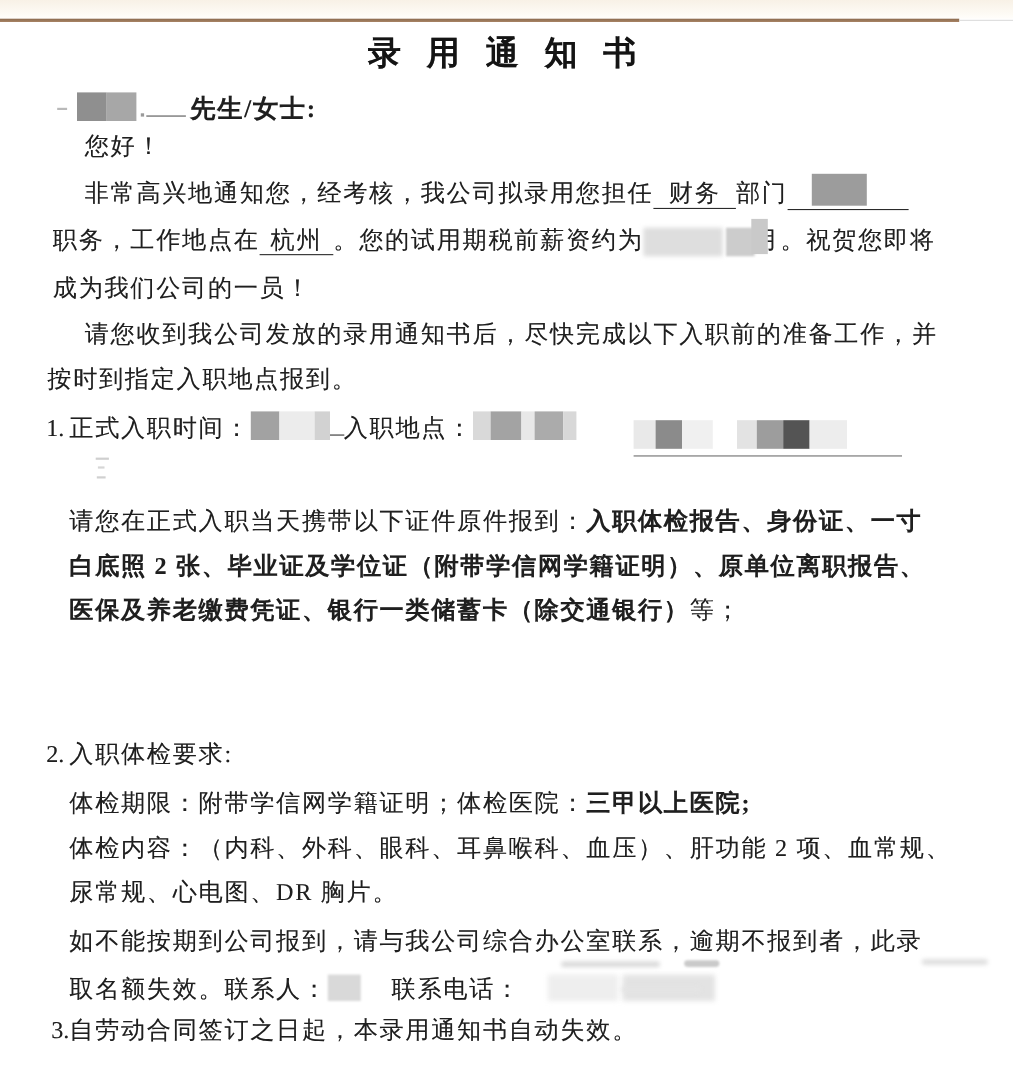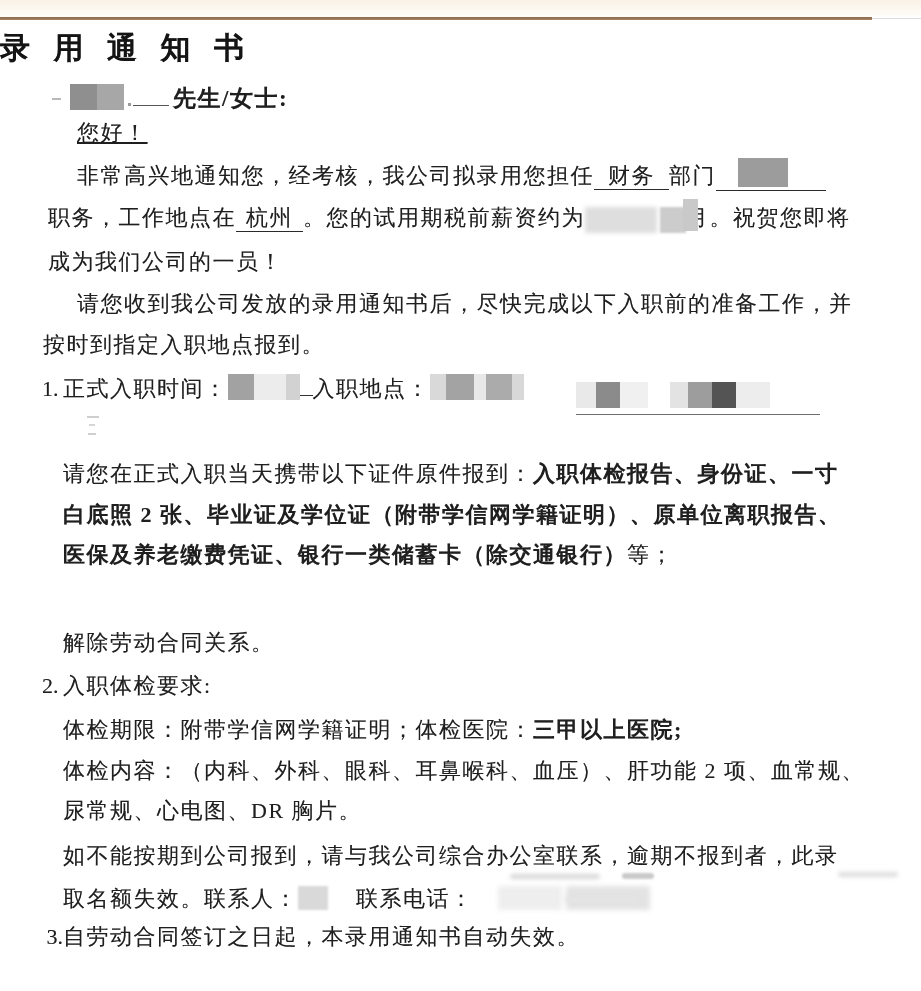--- a/index.html
+++ b/index.html
@@ -11,21 +11,21 @@
     color:#1f1f1f;
     overflow:hidden;
   }
   .top-band{position:absolute;left:0;top:0;width:921px;height:17px;
     background:linear-gradient(180deg,#f8f1e6 0%,#fdfaf4 70%,#fffefb 100%);}
   .top-line{position:absolute;left:0;top:17px;width:872px;height:3px;
     background:linear-gradient(180deg,#8a6a4e,#a98465);}
   .top-line-light{position:absolute;left:872px;top:18px;width:49px;height:1px;background:#dcdcdc;}
 
   .doc-title{
-    position:absolute;left:0;right:0;top:28px;text-align:left;
+    position:absolute;left:0;right:0;top:28px;text-align:center;
     font-size:30px;font-weight:700;letter-spacing:8px;color:#141414;
     text-shadow:0 0 .6px rgba(0,0,0,.55);
   }
   .line{
     position:absolute;white-space:nowrap;
     font-size:22px;line-height:30px;letter-spacing:1.5px;
     text-shadow:0 0 .5px rgba(0,0,0,.35);
   }
   .b{font-weight:700;}
   .u{border-bottom:1.5px solid #2a2a2a;display:inline-block;line-height:26px;}
@@ -65,21 +65,21 @@
   <div class="top-band"></div>
   <div class="top-line"></div>
   <div class="top-line-light"></div>
 
   <div class="doc-title">录 用 通 知 书</div>
 
   <div class="line" style="top:84px;left:52px;">
     <span class="name-dash"></span><span class="blk" style="width:27px;background:#8f8f8f;"></span><span class="blk" style="width:27px;background:#a7a7a7;"></span><span class="name-dot"></span><span class="name-underline"></span><span class="b" style="font-size:23px;">先生/女士:</span>
   </div>
 
-  <div class="line" style="top:118px;left:77px;text-decoration:underline;">您好！</div>
+  <div class="line" style="top:118px;left:77px;">您好！</div>
 
   <div class="line" style="top:158px;left:77px;">
     <span>非常高兴地通知您，经考核，我公司拟录用您担任</span><span class="u pad14">财务</span><span>部门</span><span class="dept-slot"><span class="blk" style="background:#9c9c9c;"></span></span>
   </div>
 
   <div class="line" style="top:203px;left:48px;">
     <span>职务，工作地点在</span><span class="u pad10">杭州</span><span>。您的试用期税前薪资约为</span><span class="sal-wrap"><span class="blk blur2" style="width:72px;background:#dedede;"></span><span class="blk blur1" style="width:26px;background:#cccccc;margin-left:3px;"></span></span><span class="remnant-wrap"><span>月</span><span class="remnant-cover"></span></span><span>。祝贺您即将</span>
   </div>
 
   <div class="line" style="top:247px;left:48px;text-align:center;">成为我们公司的一员！</div>
@@ -98,21 +98,20 @@
   </div>
 
   <div class="line" style="top:459px;left:63px;">
     <span>请您在正式入职当天携带以下证件原件报到：</span><span class="b">入职体检报告、身份证、一寸</span>
   </div>
   <div class="line b" style="top:500px;left:63px;">白底照 2 张、毕业证及学位证（附带学信网学籍证明）、原单位离职报告、</div>
   <div class="line" style="top:540px;left:63px;">
     <span class="b">医保及养老缴费凭证、银行一类储蓄卡（除交通银行）</span><span>等；</span>
   </div>
 
-  <div class="line" style="top:628px;left:63px;">解除劳动合同关系。</div>
 
   <div class="line" style="top:671px;left:42px;">
     <span style="display:inline-block;width:21px;letter-spacing:0;">2.</span><span>入职体检要求:</span>
   </div>
 
   <div class="line" style="top:715px;left:63px;">
     <span>体检期限：附带学信网学籍证明；体检医院：</span><span class="b">三甲以上医院;</span>
   </div>
   <div class="line" style="top:756px;left:63px;">体检内容：（内科、外科、眼科、耳鼻喉科、血压）、肝功能 2 项、血常规、</div>
   <div class="line" style="top:796px;left:63px;">尿常规、心电图、DR 胸片。</div>

